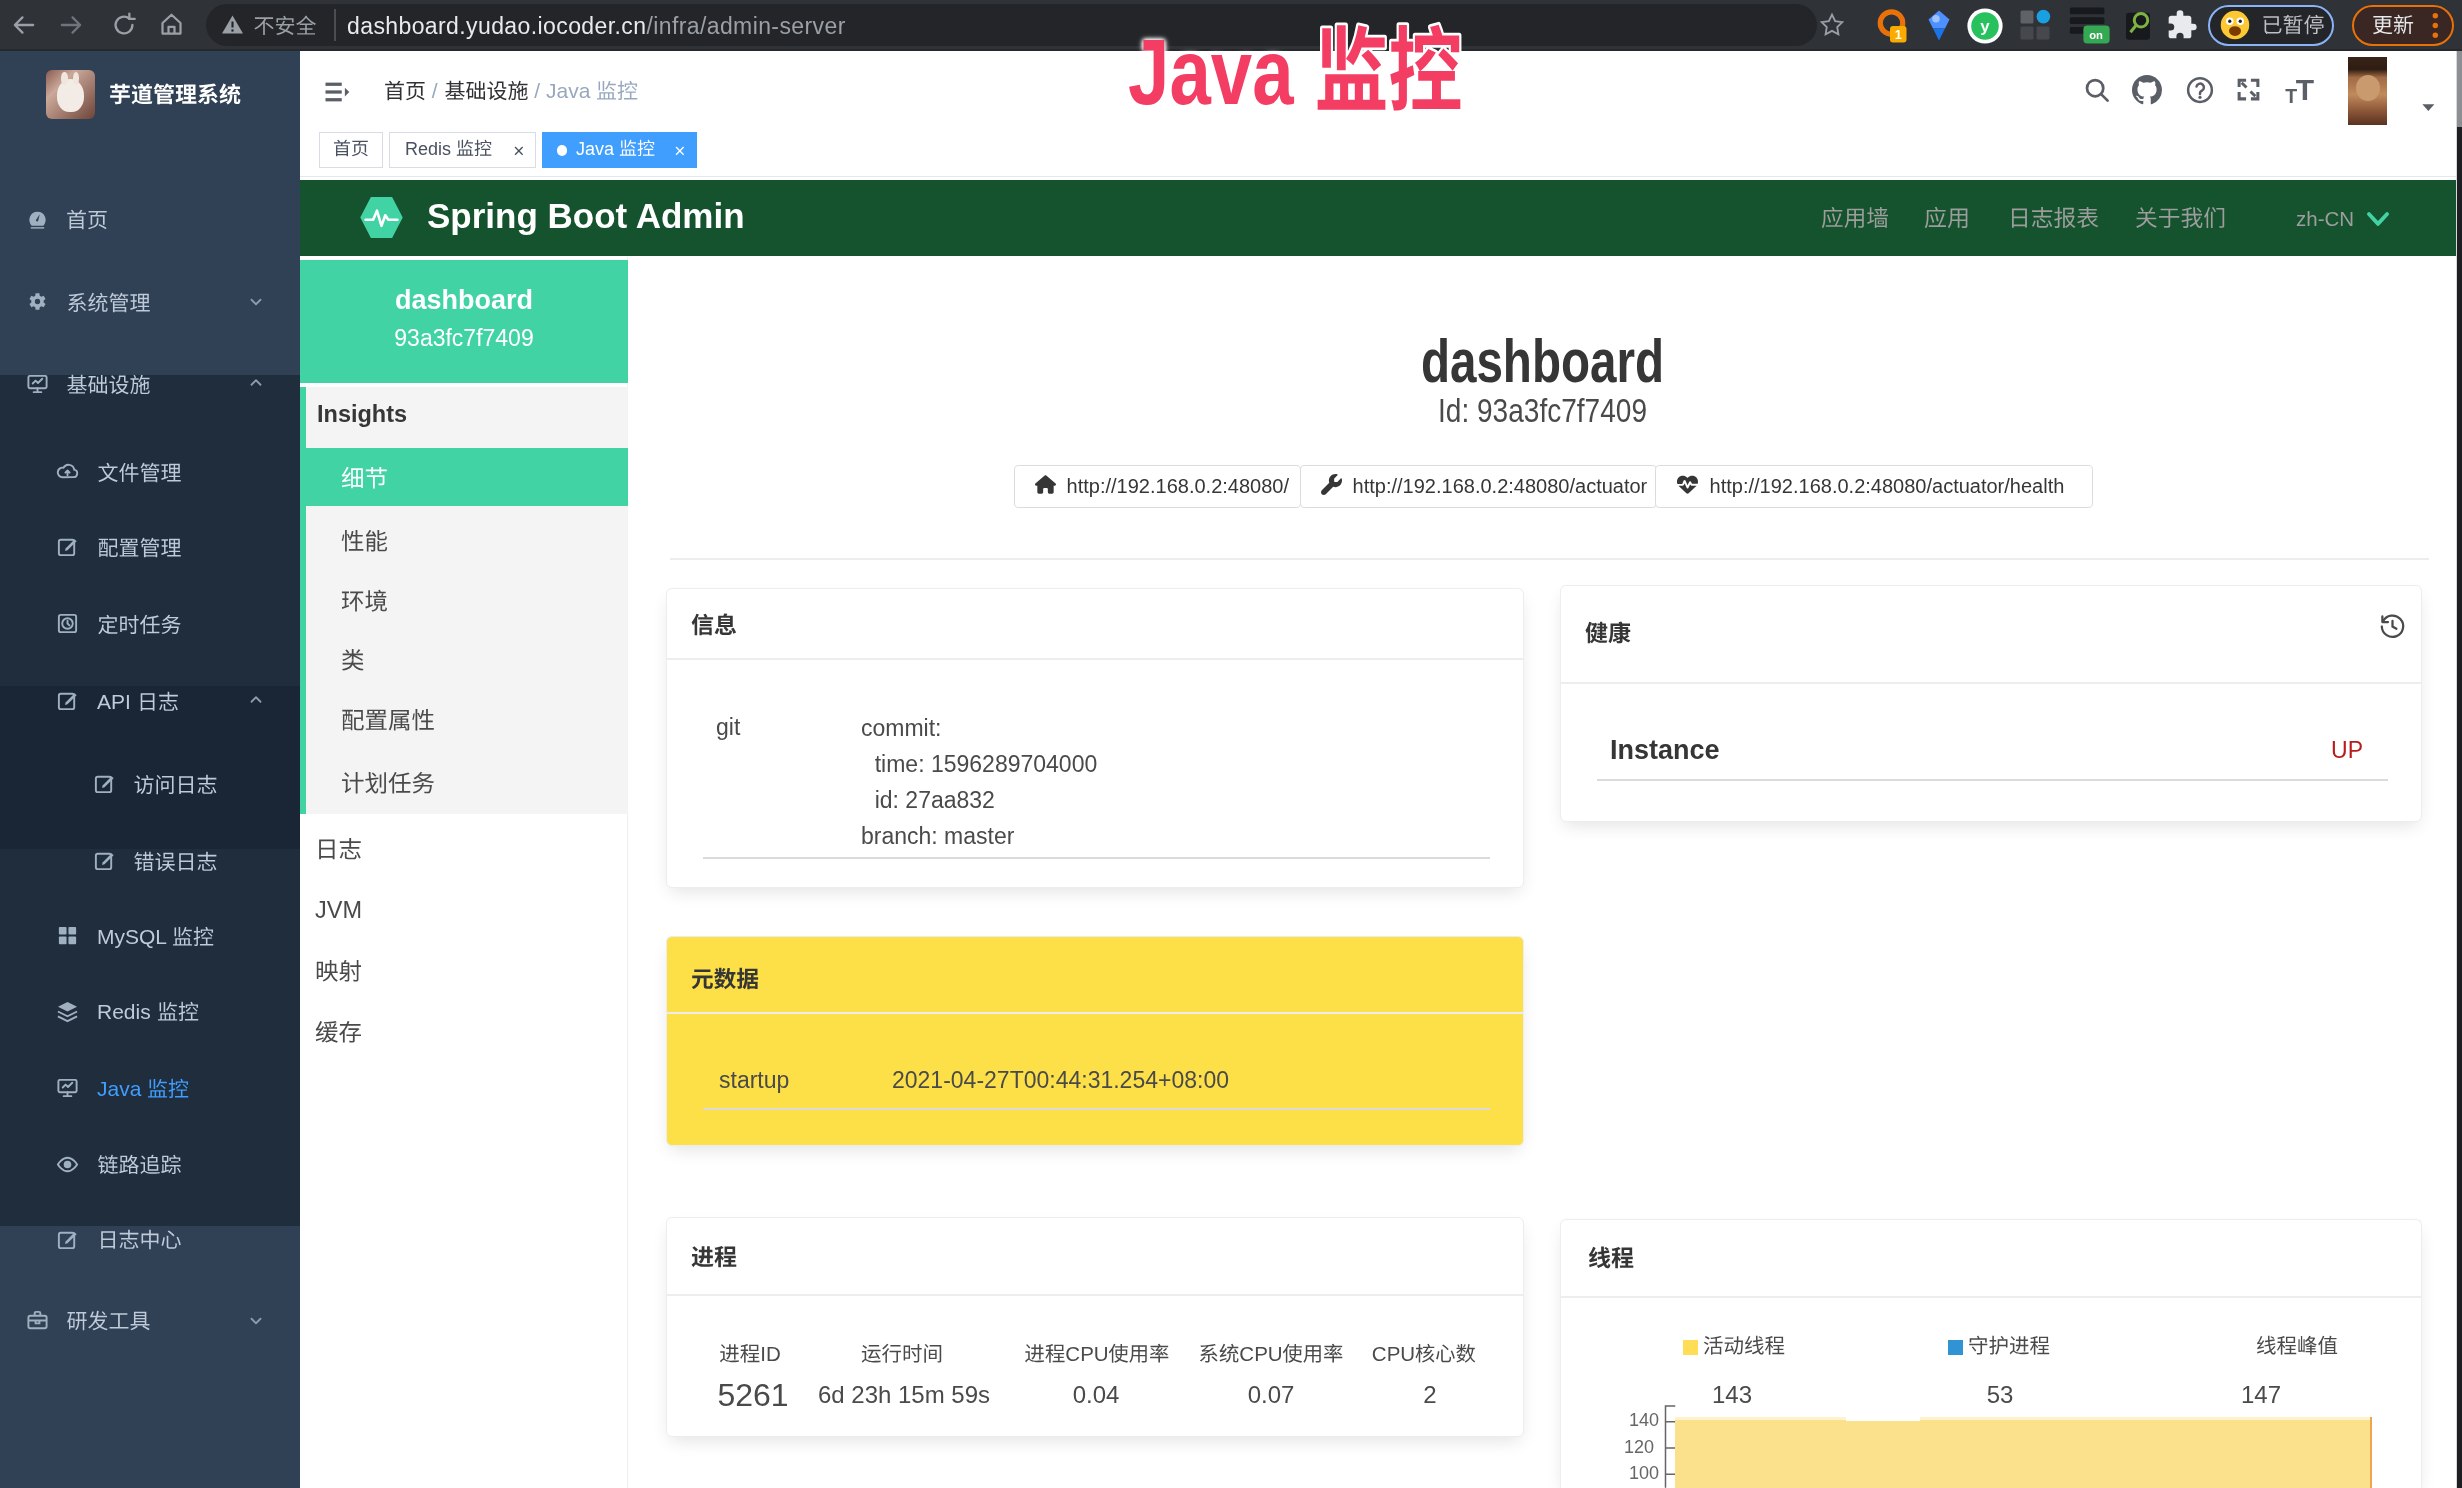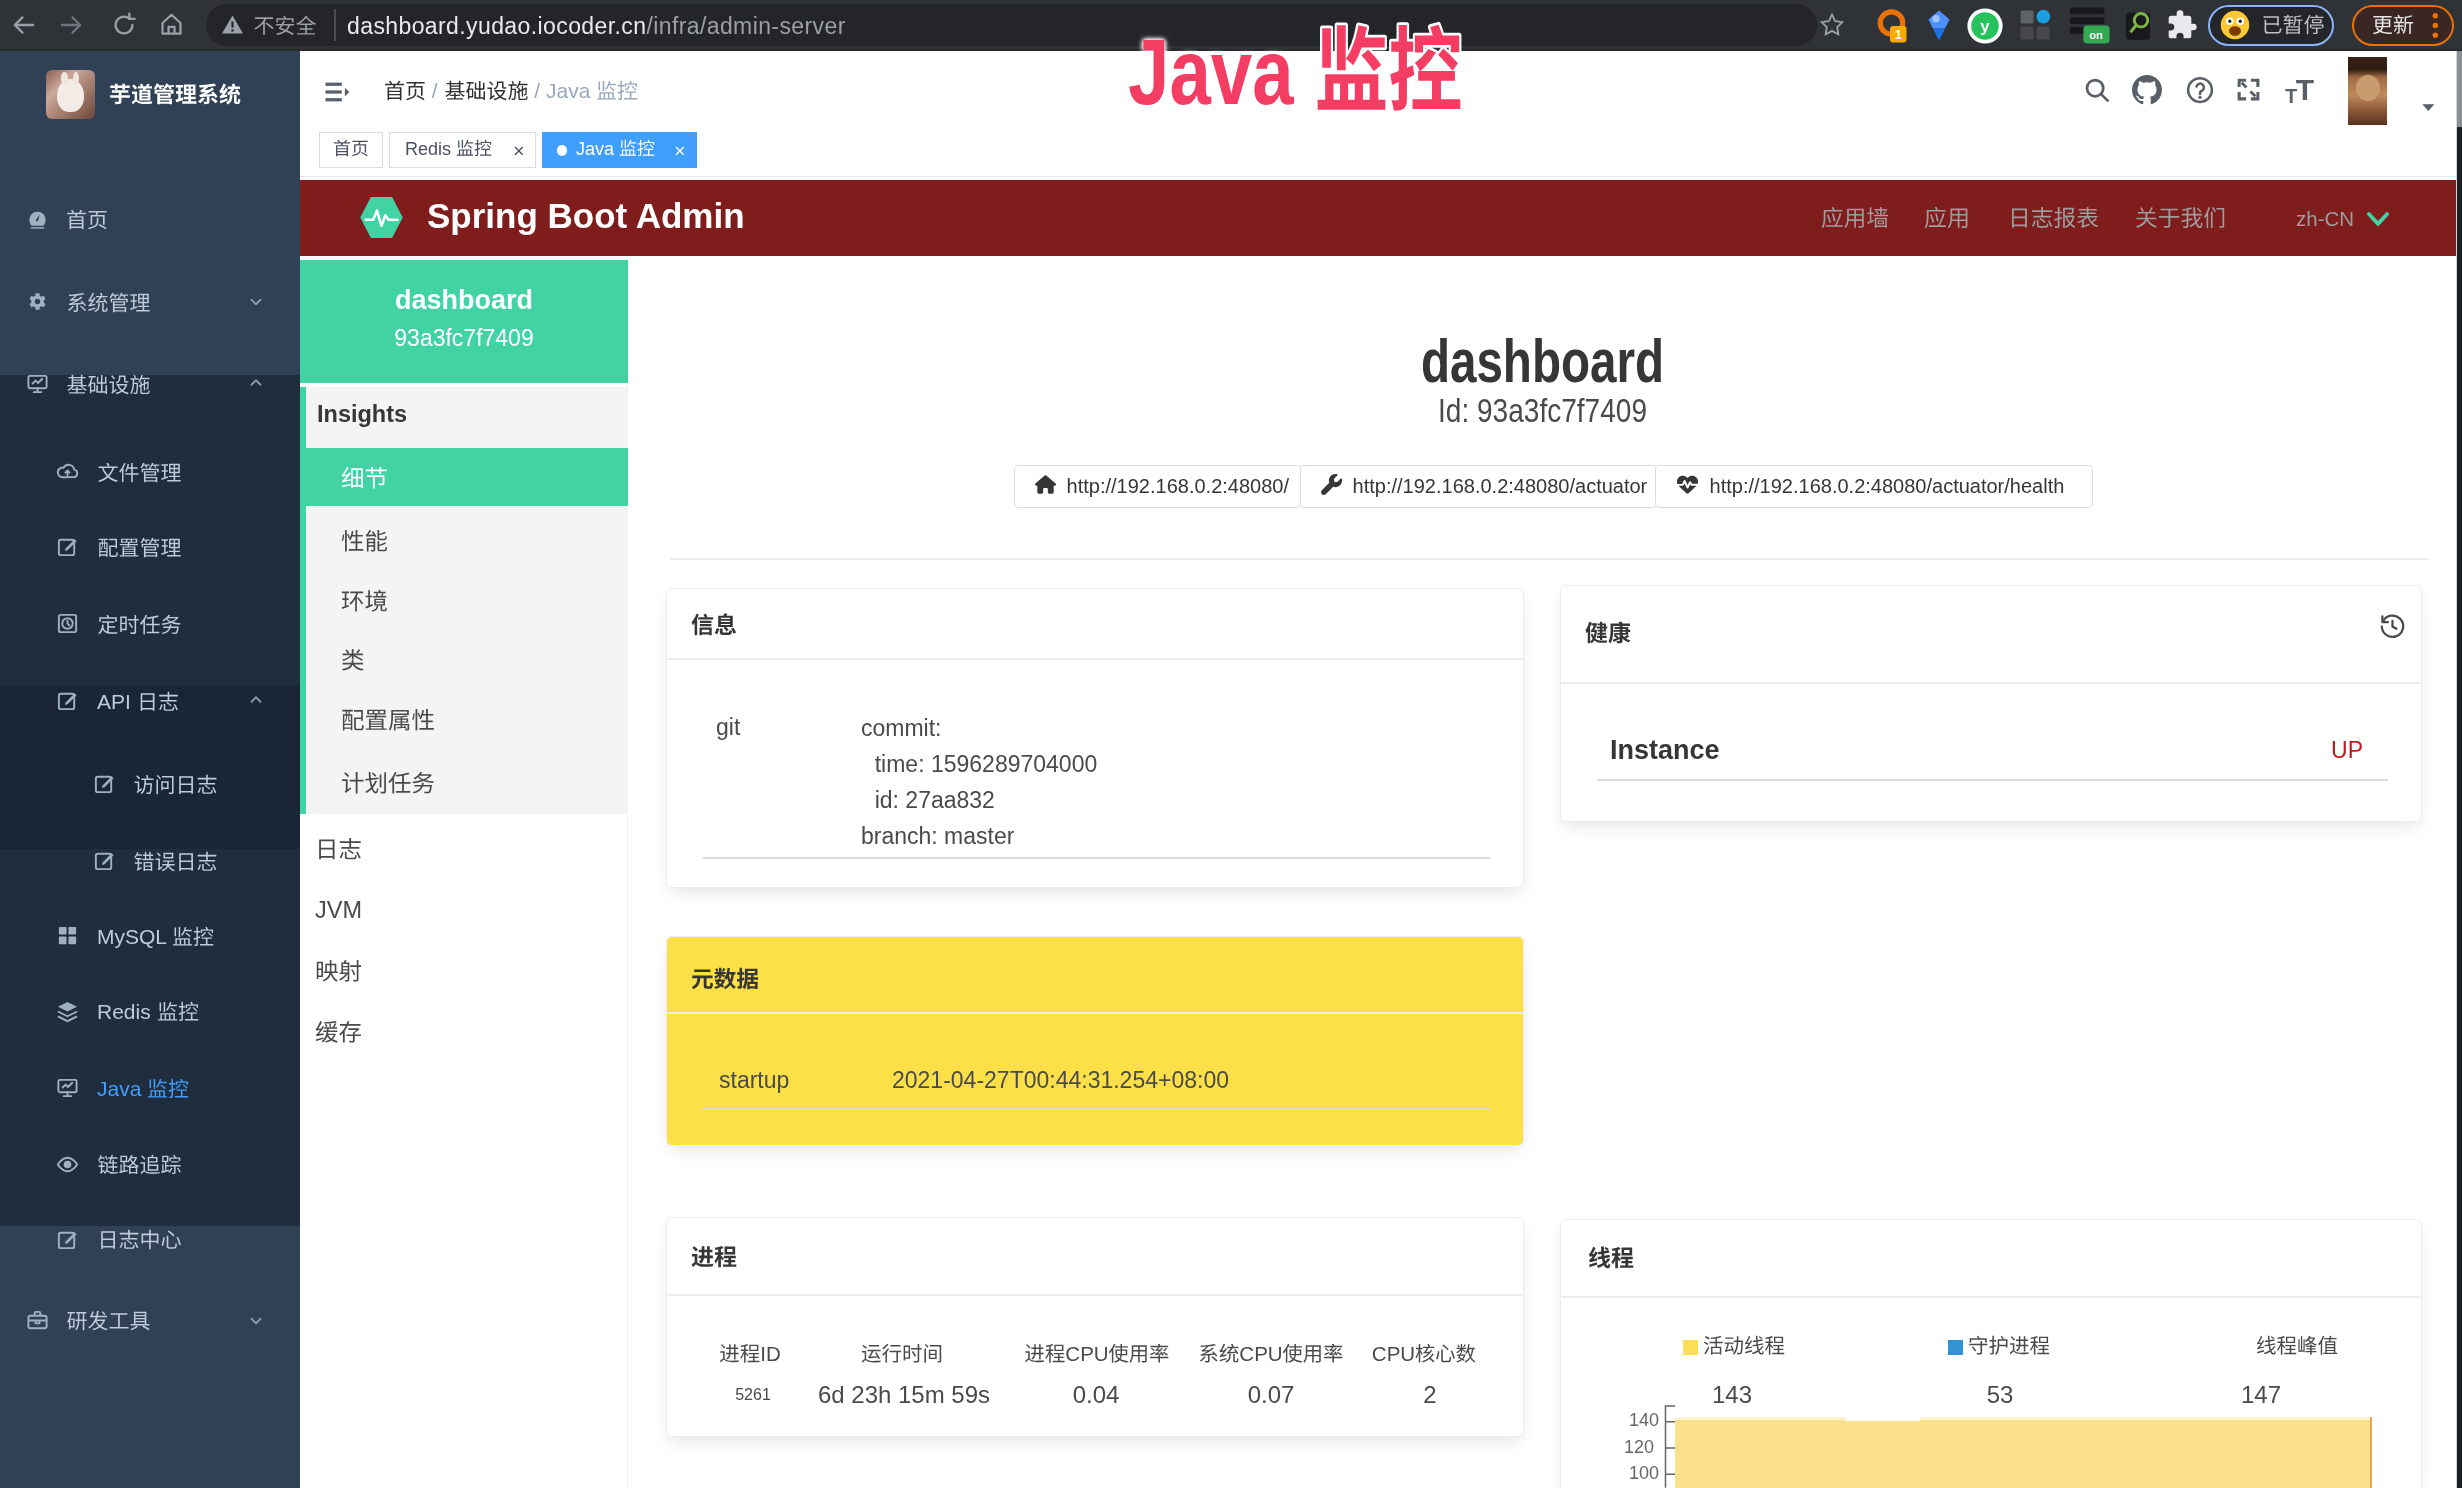--- a/index.html
+++ b/index.html
@@ -402,21 +402,21 @@
       <g fill="none" stroke="#ffffff" stroke-width="60" stroke-linejoin="round">
         <use href="#b76d1" x="0"></use>
         <use href="#b63a7" x="1000"></use>
       </g>
       <g fill="#f43d63">
         <use href="#b76d1" x="0"></use>
         <use href="#b63a7" x="1000"></use>
       </g>
     </svg></div>
 
-<div class="abs" style="left:300px;top:180px;width:2163px;height:77px;background:#7f1d1d">
+<div class="abs" style="left:300px;top:180px;width:2163px;height:77px;background:#14532d">
   <svg class="abs" style="left:58px;top:13.7px" width="47" height="47" viewBox="0 0 62 62">
       <polygon points="17,4 45,4 59,31 45,58 17,58 3,31" fill="#42d3a5"></polygon>
       <polyline points="10,34 20,34 25,22 31,42 36,28 40,34 52,34" fill="none" stroke="#fff" stroke-width="3.4" stroke-linecap="round" stroke-linejoin="round"></polyline>
     </svg>
   <div class="abs" style="left:127px;top:14.4px;font-size:35px;line-height:44px;font-weight:bold;color:#fff">Spring Boot Admin</div>
   <div class="abs" style="left:1521px;top:26px;font-size:23px;line-height:23px;color:#9d9d9d;white-space:nowrap"><svg style="display:inline-block;width:68px;height:23px;vertical-align:-2.7px;overflow:visible;" viewBox="0 -880 3000 1000">
         <g fill="#9d9d9d">
           <use href="#r5e94" x="0"></use>
           <use href="#r7528" x="1000"></use>
           <use href="#r5899" x="2000"></use>
@@ -578,21 +578,21 @@
           <use href="#b7a0b" x="1000"></use>
         </g>
       </svg></div>
   <div class="abs" style="left:0;top:76px;width:100%;height:1.5px;background:#ededed"></div>
   <div class="abs" style="left:83px;top:125px;transform:translateX(-50%);font-size:20.5px;line-height:20.5px;color:#4a4a4a;white-space:nowrap"><svg style="display:inline-block;width:41px;height:20.5px;vertical-align:-2.4px;overflow:visible;" viewBox="0 -880 2000 1000">
         <g fill="#4a4a4a">
           <use href="#r8fdb" x="0"></use>
           <use href="#r7a0b" x="1000"></use>
         </g>
       </svg>ID</div>
-    <div class="abs" style="left:86px;top:165px;transform:translateX(-50%);font-size:16px;line-height:24px;color:#4a4a4a;white-space:nowrap">5261</div>
+    <div class="abs" style="left:86px;top:165px;transform:translateX(-50%);font-size:32px;line-height:24px;color:#4a4a4a;white-space:nowrap">5261</div>
     <div class="abs" style="left:235px;top:125px;transform:translateX(-50%);font-size:20.5px;line-height:20.5px;color:#4a4a4a;white-space:nowrap"><svg style="display:inline-block;width:82px;height:20.5px;vertical-align:-2.4px;overflow:visible;" viewBox="0 -880 4000 1000">
         <g fill="#4a4a4a">
           <use href="#r8fd0" x="0"></use>
           <use href="#r884c" x="1000"></use>
           <use href="#r65f6" x="2000"></use>
           <use href="#r95f4" x="3000"></use>
         </g>
       </svg></div>
     <div class="abs" style="left:237px;top:165px;transform:translateX(-50%);font-size:24px;line-height:24px;color:#4a4a4a;white-space:nowrap">6d 23h 15m 59s</div>
     <div class="abs" style="left:430px;top:125px;transform:translateX(-50%);font-size:20.5px;line-height:20.5px;color:#4a4a4a;white-space:nowrap"><svg style="display:inline-block;width:41px;height:20.5px;vertical-align:-2.4px;overflow:visible;" viewBox="0 -880 2000 1000">

